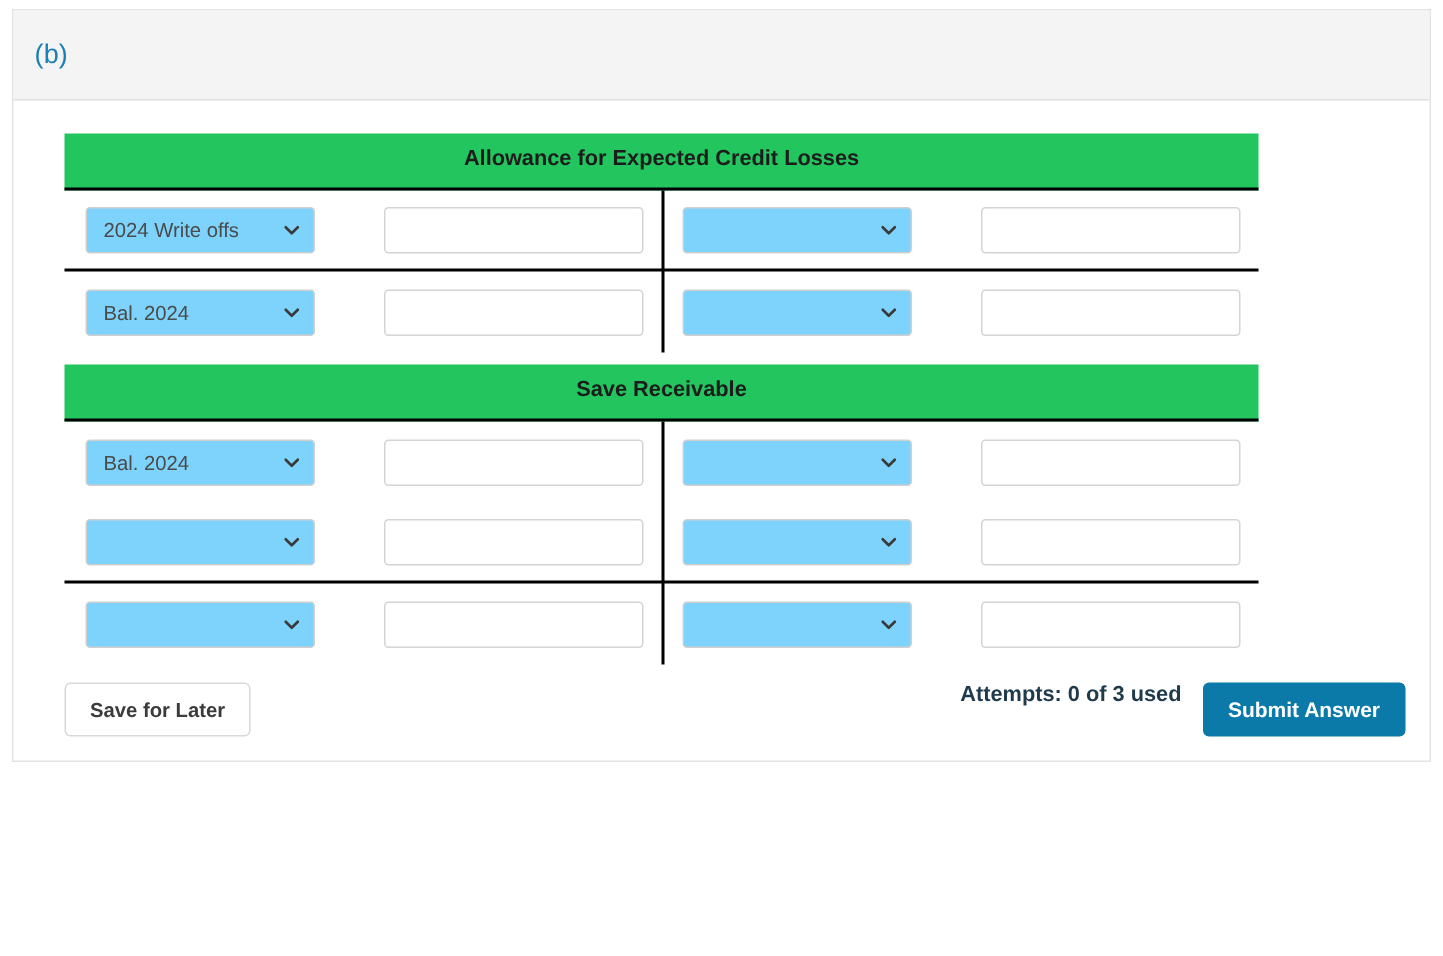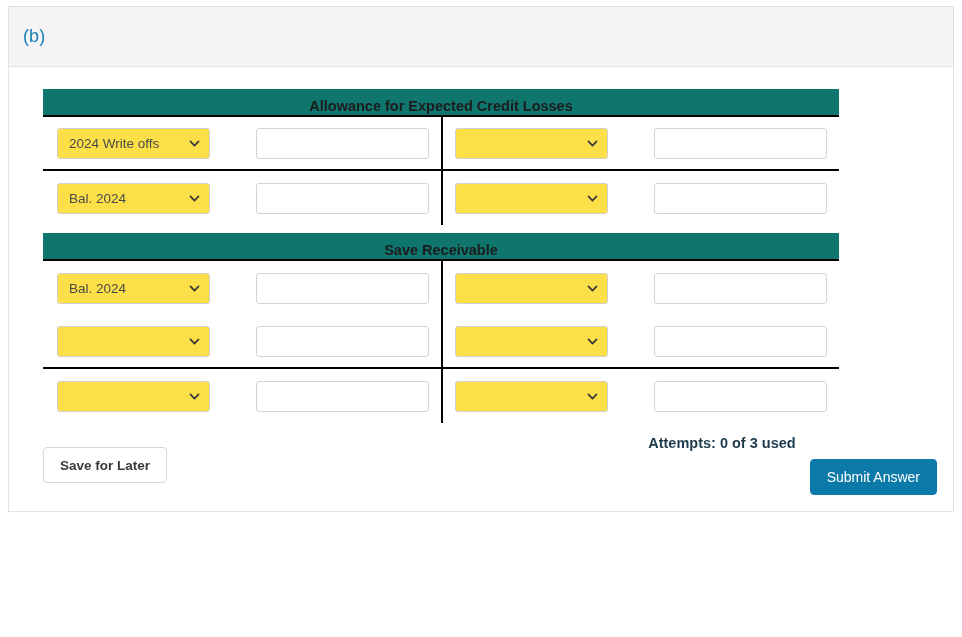--- a/index.html
+++ b/index.html
@@ -49,27 +49,27 @@
     margin: 5px 0 18px 9px;
     line-height: 1.45;
   }
 
   
   .taccount {
     width: 796px;
     margin: 0 0 8px 9px;
   }
   .ta-title {
-    background: #0f766e;
+    background: #22c55e;
     border-bottom: 2px solid #000000;
     text-align: center;
     font-weight: bold;
     font-size: 14.5px;
     color: #1c1c1c;
-    padding: 9px 0 1px 0;
+    padding: 9px 0 11px 0;
   }
   .ta-rows { position: relative; }
   .ta-rows::after {
     
     content: "";
     position: absolute;
     left: 398px; top: 0; bottom: 0;
     width: 2px;
     background: #000000;
   }
@@ -87,21 +87,21 @@
   }
   .cell-sel  { width: 200px; padding-left: 14px; }
   .cell-amt  { width: 198px; padding-left: 13px; }
 
   
   .dropdown {
     width: 153px;
     height: 31px;
     border: 1px solid #cfcfcf;
     border-radius: 3px;
-    background: #fde047;
+    background: #7dd3fc;
     display: flex;
     align-items: center;
     justify-content: space-between;
     padding: 0 9px 0 11px;
     font-size: 13.5px;
     color: #4a4a4a;
     cursor: pointer;
     user-select: none;
   }
   .dropdown .dd-text { white-space: nowrap; overflow: hidden; }
@@ -169,24 +169,23 @@
     white-space: nowrap;
   }
   .btn-submit {
     height: 36px;
     padding: 0 16px;
     background: #0b7aa8;
     border: 1px solid #0b7aa8;
     border-radius: 4px;
     color: #ffffff;
     font-size: 14px;
-    font-weight: normal;
+    font-weight: bold;
     cursor: pointer;
     font-family: "Liberation Sans", sans-serif;
-    margin-top: 24px;
   }
 </style>
 </head>
 <body>
 
 <div class="page">
 
   <div class="card">
 
     <div class="card-header">

